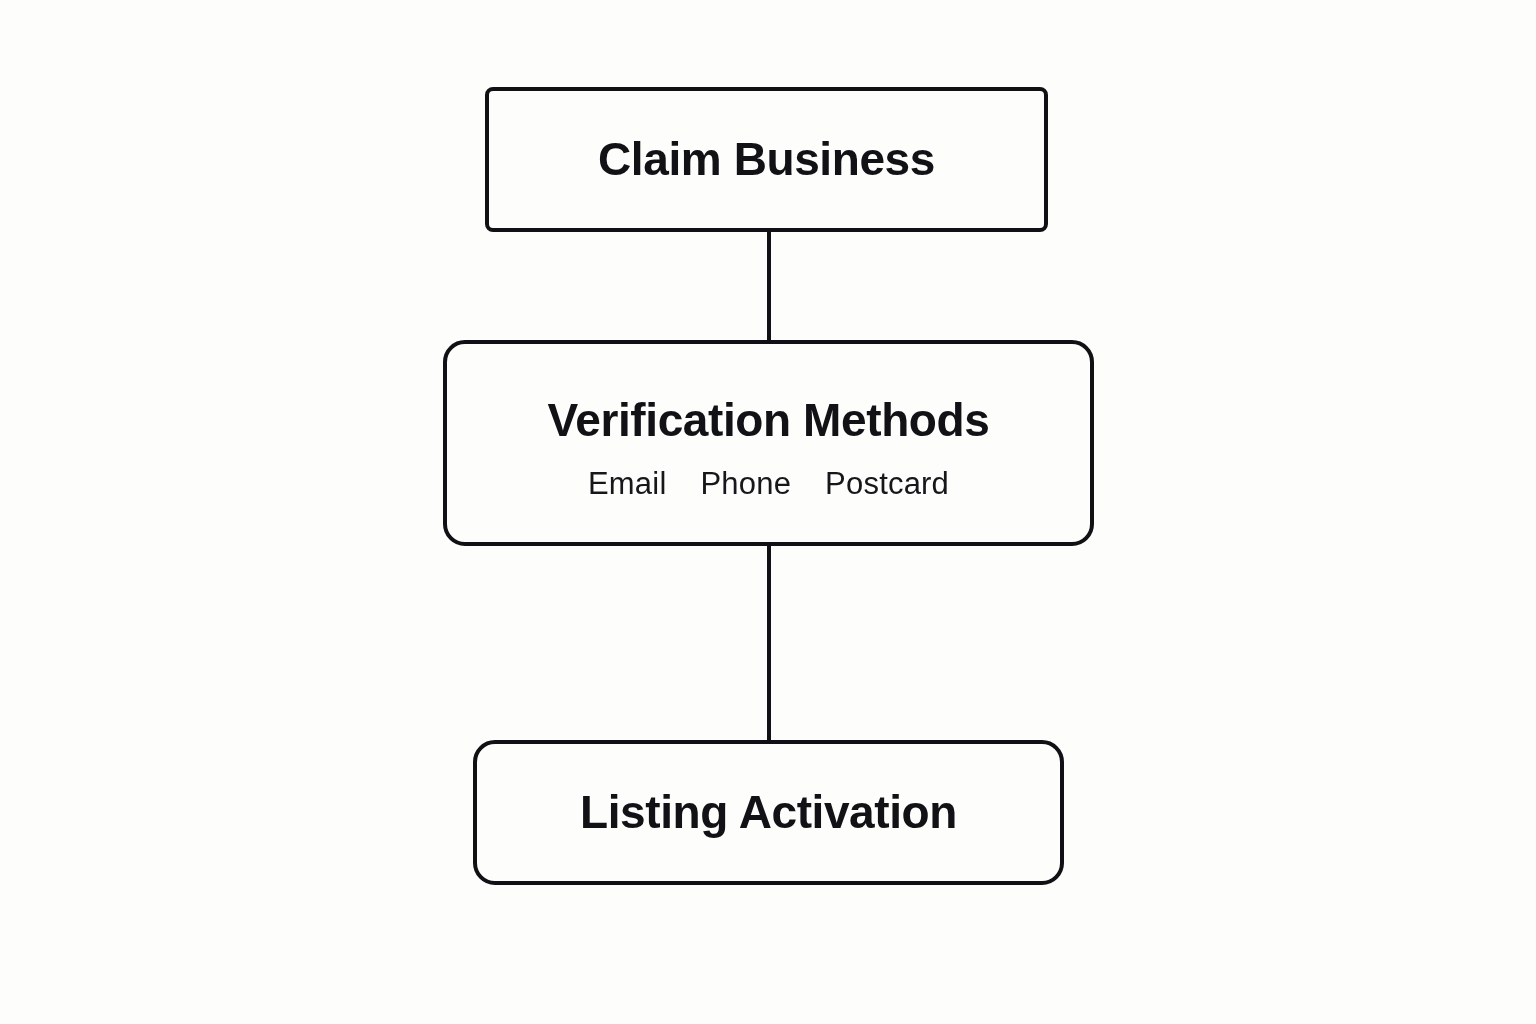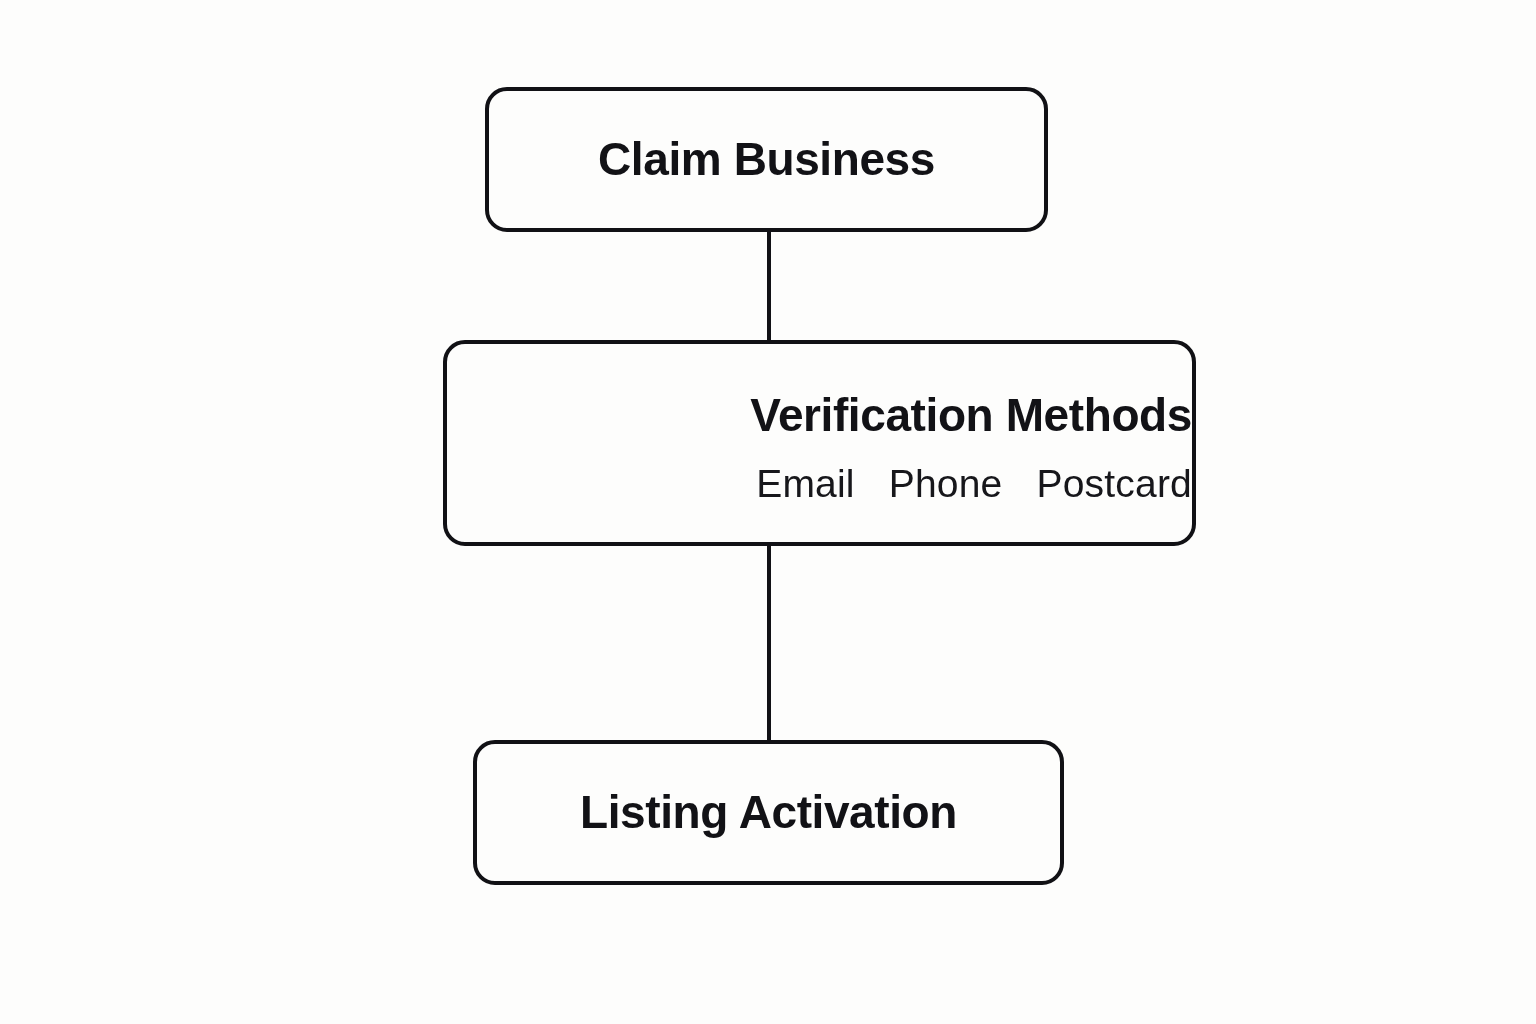--- a/index.html
+++ b/index.html
@@ -55,45 +55,45 @@
     font-weight: bold;
     font-size: 46px;
     line-height: 1.05;
     letter-spacing: -0.4px;
     color: #121216;
     white-space: nowrap;
     text-align: center;
   }
   .node-subtitle {
     font-weight: normal;
-    font-size: 39px;
+    font-size: 31px;
     line-height: 1.05;
     letter-spacing: 0.2px;
     color: #17171b;
     white-space: nowrap;
     text-align: center;
     margin-top: 24px;
   }
   .node-subtitle .sub-item + .sub-item {
     margin-left: 34px;
   }
 
   #node-claim-business {
     left: 485px;
     top: 87px;
     width: 563px;
     height: 145px;
+    border-radius: 8px;
   }
   #node-verification-methods {
     left: 443px;
     top: 340px;
-    width: 753px;
+    width: 651px;
     height: 206px;
     padding-top: 10px;
-    align-items: flex-end;
   }
   #node-listing-activation {
     left: 473px;
     top: 740px;
     width: 591px;
     height: 145px;
   }
 </style>
 </head>
 <body>

